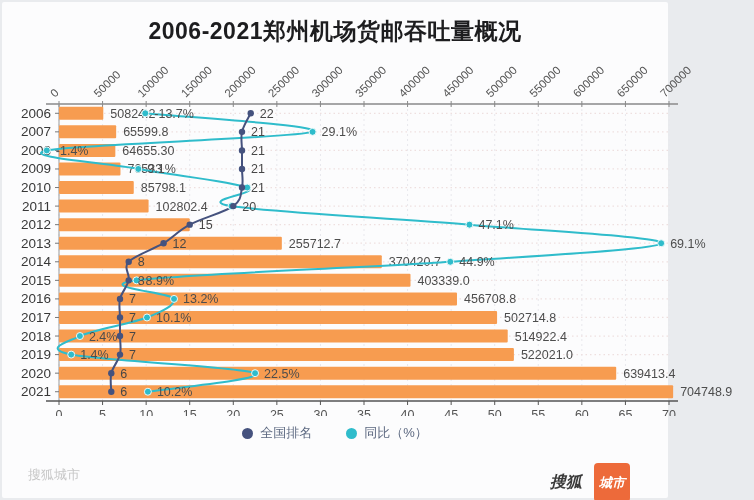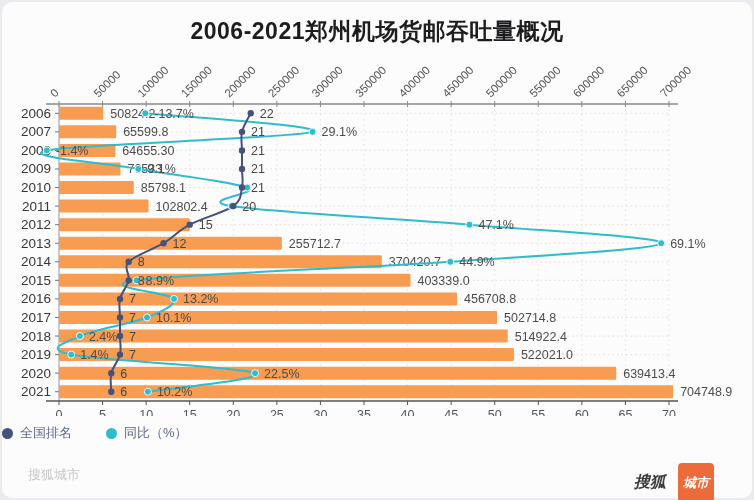--- a/index.html
+++ b/index.html
@@ -3,32 +3,32 @@
 <meta charset="utf-8">
 <style>
   html,body{margin:0;padding:0;}
   body{
     width:754px;height:500px;
     background:#e9ebee;
     font-family:"Liberation Sans","DejaVu Sans",sans-serif;
     overflow:hidden;
   }
   .card{
-    position:absolute;left:2px;top:2px;width:750px;height:496px;
-    background:#fcfcfd;border-radius:10px;
+    position:absolute;left:2px;top:2px;width:666px;height:496px;
+    background:#fcfcfd;border-radius:2px;
   }
   .chart-title{
     position:absolute;top:14px;left:0;width:100%;
     text-align:center;font-size:23px;font-weight:bold;color:#1d1d1f;
     letter-spacing:0.5px;
   }
   .chart-svg{position:absolute;left:0;top:52px;width:754px;height:362px;}
   .legend{
     position:absolute;top:422px;left:0;width:100%;
-    display:flex;justify-content:flex-start;gap:34px;
+    display:flex;justify-content:center;gap:34px;
     font-size:13px;color:#5c6880;
   }
   .legend-item{display:flex;align-items:center;gap:7px;}
   .dot{width:11px;height:11px;border-radius:50%;display:inline-block;}
   .dot-navy{background:#45527E;}
   .dot-orange{background:#F79C50;}
   .dot-teal{background:#2FBCCB;}
   .footer-left{
     position:absolute;left:26px;top:464px;
     font-size:13px;color:#c7c7c7;

